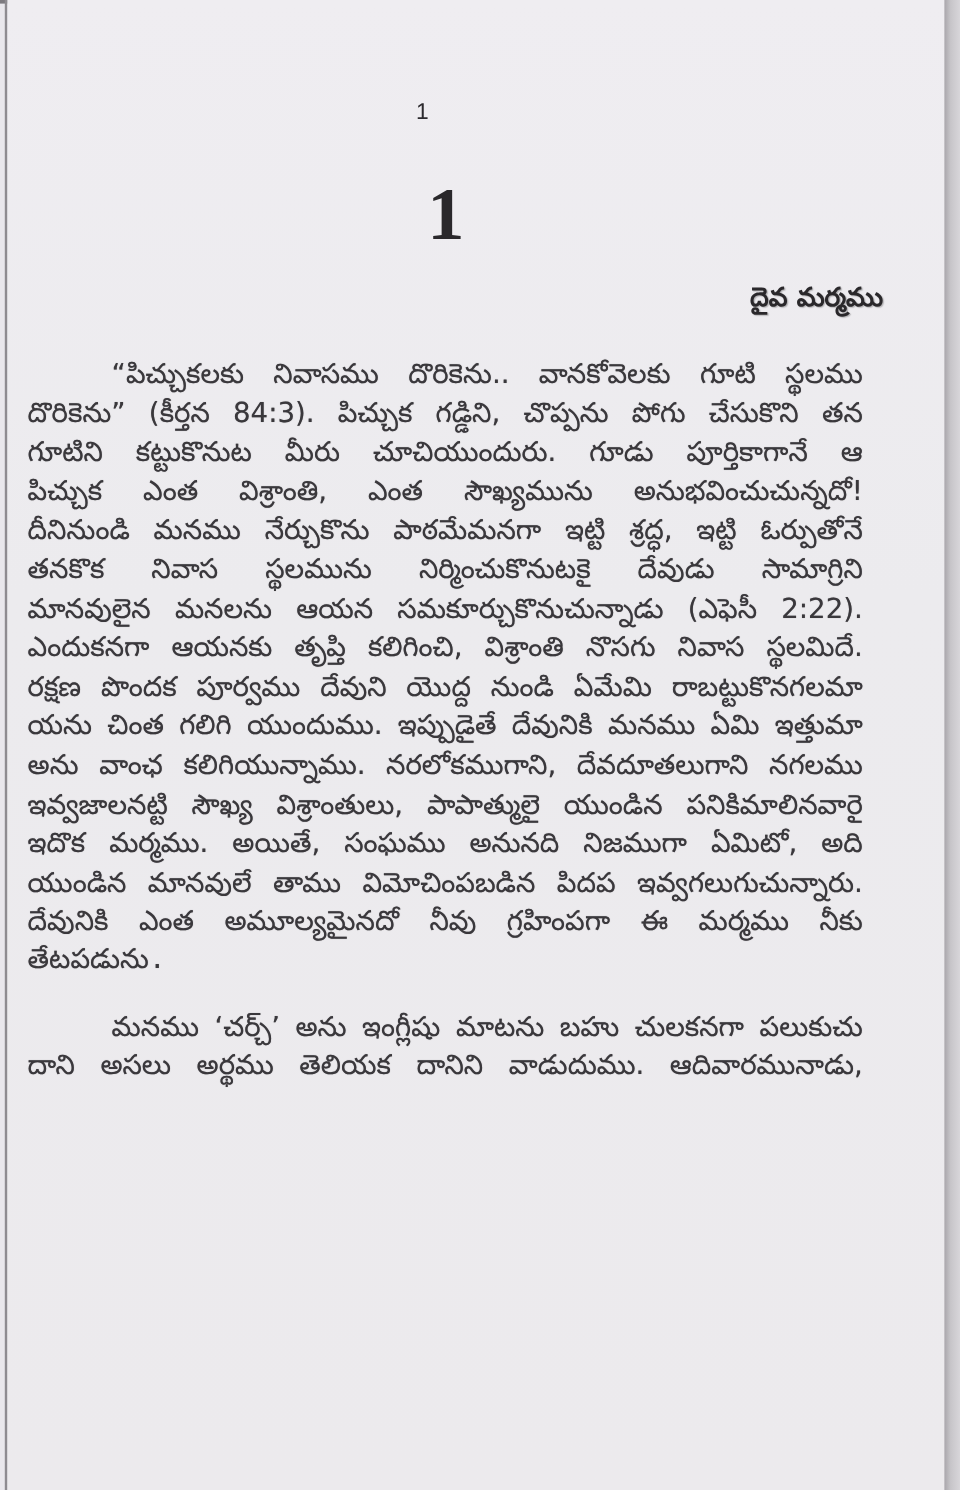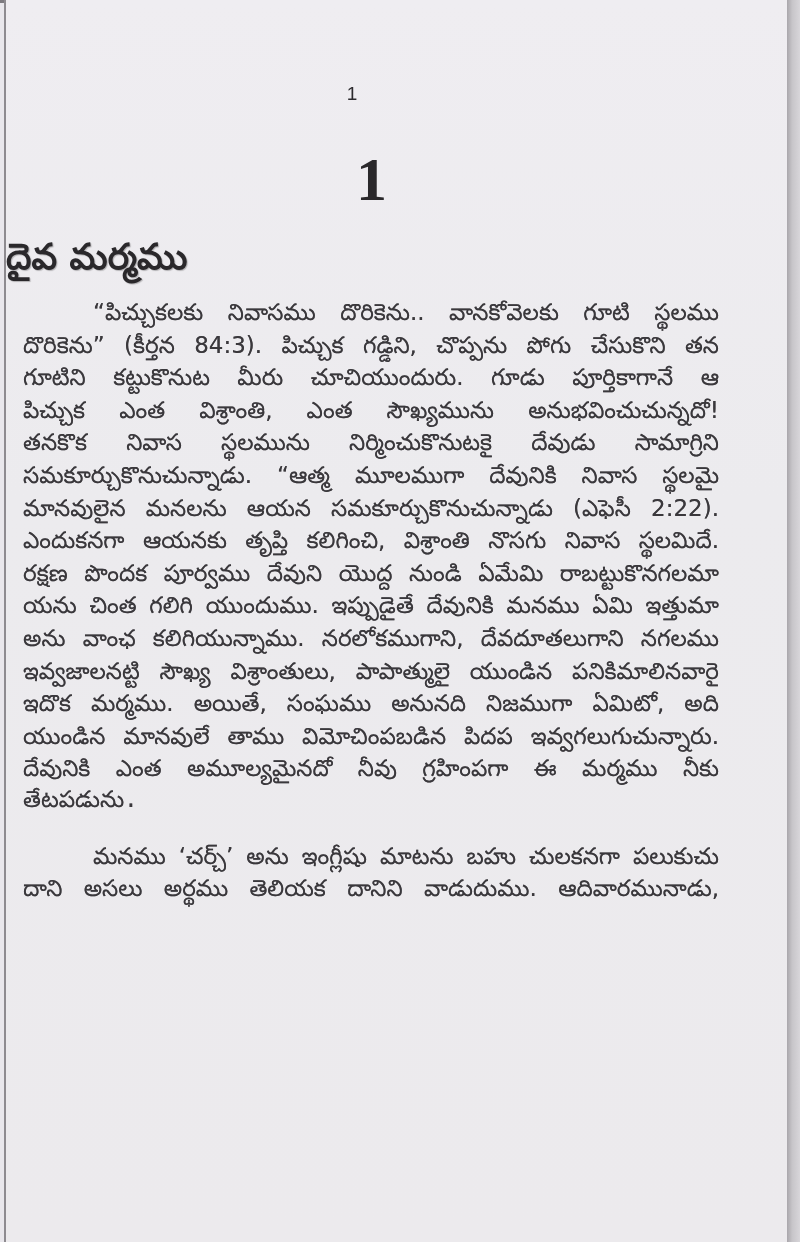--- a/index.html
+++ b/index.html
@@ -60,23 +60,23 @@
     font-size: 62px;
     line-height: 1;
     color: #2a282b;
     letter-spacing: -1px;
   }
   .chapter-title {
     position: absolute;
     left: 0;
     width: 730px;
     top: 236px;
-    text-align: left;
+    text-align: right;
     font-weight: bold;
-    font-size: 36px;
+    font-size: 22px;
     color: #2a282b;
     text-shadow: 1px 1px 1px rgba(0,0,0,0.25);
   }
   .body-text {
     position: absolute;
     left: 17px;
     top: 296px;
     width: 696px;
     color: #3a383c;
     font-size: 23px;
@@ -111,22 +111,22 @@
   <div class="page-number">1</div>
   <div class="chapter-number">1</div>
   <div class="chapter-title">దైవ మర్మము</div>
 
   <div class="body-text">
     <div>
       <div class="line indent">“పిచ్చుకలకు నివాసము దొరికెను.. వానకోవెలకు గూటి స్థలము</div>
       <div class="line">దొరికెను” (కీర్తన 84:3). పిచ్చుక గడ్డిని, చొప్పను పోగు చేసుకొని తన</div>
       <div class="line">గూటిని కట్టుకొనుట మీరు చూచియుందురు. గూడు పూర్తికాగానే ఆ</div>
       <div class="line">పిచ్చుక ఎంత విశ్రాంతి, ఎంత సౌఖ్యమును అనుభవించుచున్నదో!</div>
+      <div class="line">దీనినుండి మనము నేర్చుకొను పాఠమేమనగా ఇట్టి శ్రద్ధ, ఇట్టి ఓర్పుతోనే</div>
       <div class="line">తనకొక నివాస స్థలమును నిర్మించుకొనుటకై దేవుడు సామాగ్రిని</div>
-      <div class="line">సమకూర్చుకొనుచున్నాడు. “ఆత్మ మూలముగా దేవునికి నివాస స్థలమై</div>
       <div class="line">మానవులైన మనలను ఆయన సమకూర్చుకొనుచున్నాడు (ఎఫెసీ 2:22).</div>
       <div class="line">ఎందుకనగా ఆయనకు తృప్తి కలిగించి, విశ్రాంతి నొసగు నివాస స్థలమిదే.</div>
       <div class="line">రక్షణ పొందక పూర్వము దేవుని యొద్ద నుండి ఏమేమి రాబట్టుకొనగలమా</div>
       <div class="line">యను చింత గలిగి యుందుము. ఇప్పుడైతే దేవునికి మనము ఏమి ఇత్తుమా</div>
       <div class="line">అను వాంఛ కలిగియున్నాము. నరలోకముగాని, దేవదూతలుగాని నగలము</div>
       <div class="line">ఇవ్వజాలనట్టి సౌఖ్య విశ్రాంతులు, పాపాత్ములై యుండిన పనికిమాలినవారై</div>
       <div class="line">ఇదొక మర్మము. అయితే, సంఘము అనునది నిజముగా ఏమిటో, అది</div>
       <div class="line">యుండిన మానవులే తాము విమోచింపబడిన పిదప ఇవ్వగలుగుచున్నారు.</div>
       <div class="line">దేవునికి ఎంత అమూల్యమైనదో నీవు గ్రహింపగా ఈ మర్మము నీకు</div>
       <div class="line last">తేటపడును.</div>

